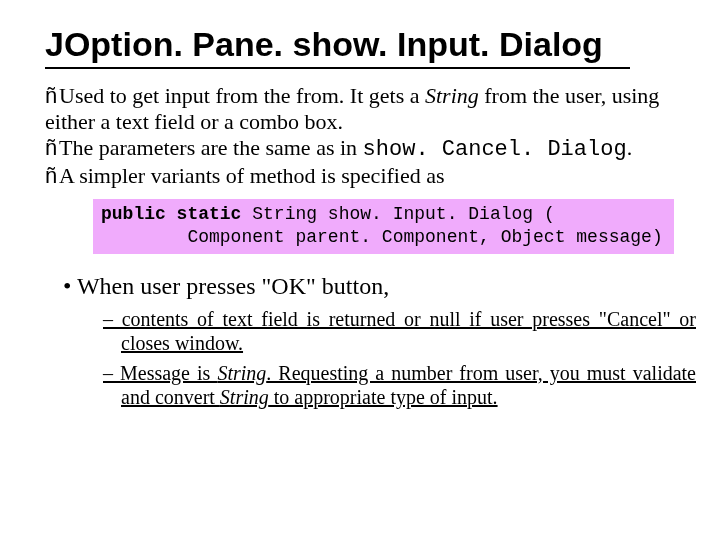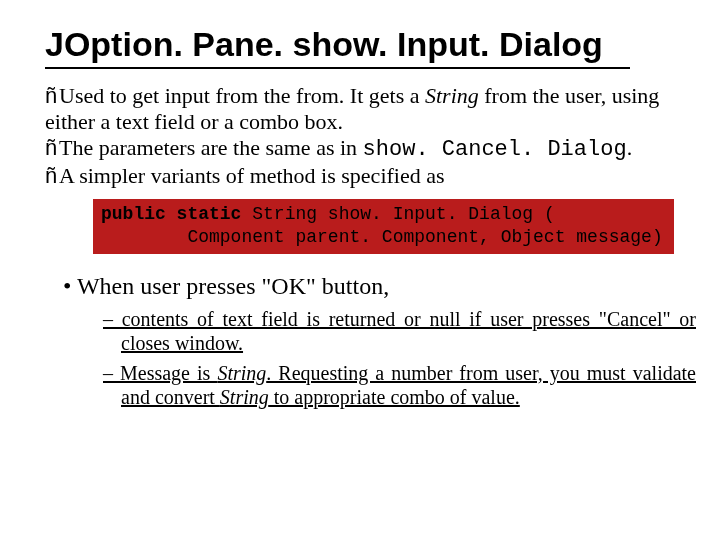--- a/index.html
+++ b/index.html
@@ -36,21 +36,21 @@
     line-height: 1.18;
     margin: 0 0 10px 0;
   }
   .bullet-up {
     display: inline-block;
     width: 14px;
     font-family: Arial, sans-serif;
   }
   .italic { font-style: italic; }
   .codebox {
-    background: #b91c1c;
+    background: #f0abfc;
     font-family: "Courier New", Courier, monospace;
     font-size: 18px;
     line-height: 1.25;
     padding: 4px 8px 6px 8px;
     margin: 6px 30px 18px 48px;
     white-space: pre;
   }
   .codebox .kw { font-weight: bold; }
   .bullet-main {
     font-size: 24px;
@@ -91,17 +91,17 @@
   </div>
 
   <div class="codebox"><span class="kw">public static</span><span> String show. Input. Dialog (</span>
 <span>        Component parent. Component, Object message)</span></div>
 
   <div class="bullet-main">•  When user presses "OK" button,</div>
 
   <ul class="sub-list">
     <li>–  contents of text field is returned or null if user presses "Cancel" or closes window.</li>
     <li>
-      <span>–  Message is </span><span class="italic">String</span><span>. Requesting a number from user, you must validate and convert </span><span class="italic">String</span><span> to appropriate combo of value.</span>
+      <span>–  Message is </span><span class="italic">String</span><span>. Requesting a number from user, you must validate and convert </span><span class="italic">String</span><span> to appropriate type of input.</span>
     </li>
   </ul>
 
 </div>
 
 </body></html>

